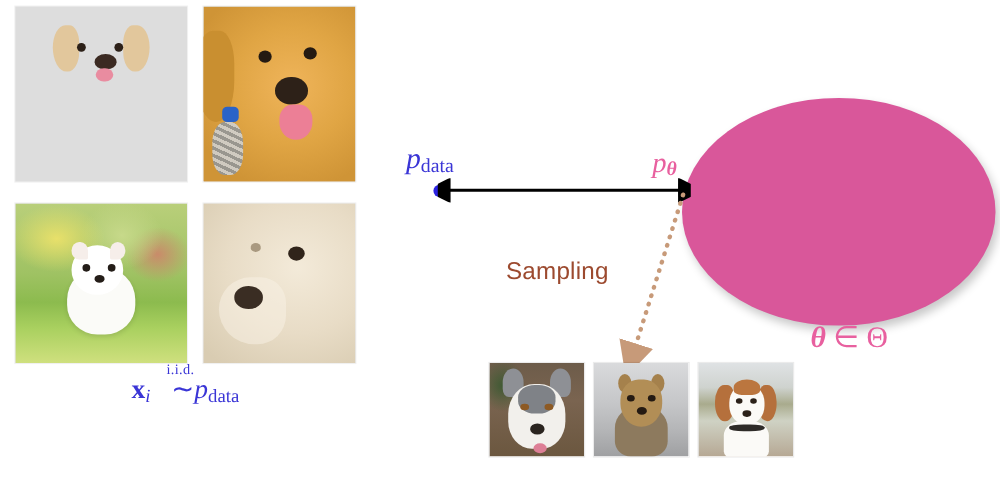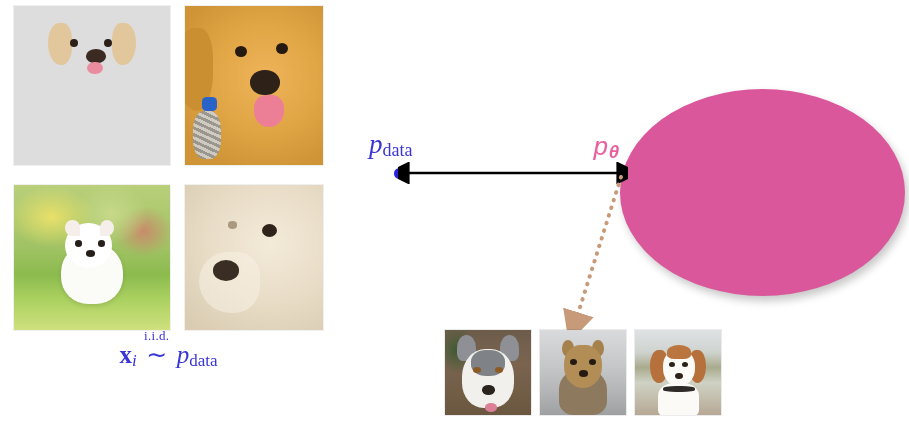--- a/index.html
+++ b/index.html
@@ -77,21 +77,21 @@
 
   
   .formula{
     position:absolute;left:14px;top:338px;width:309px;
     text-align:center;color:#3a35d6;
     font-family:"Liberation Serif", serif;
   }
   .f-line1{font-size:25px;line-height:34px;white-space:nowrap;}
   .f-line2{font-size:25px;line-height:34px;white-space:nowrap;}
   .iid{
-    display:inline-block;position:relative;width:40px;text-align:center;
+    display:inline-block;position:relative;width:40px;text-align:right;
     vertical-align:baseline;
   }
   .iid .lbl{position:absolute;left:0;top:-19px;width:40px;font-size:13px;letter-spacing:.3px;}
   .iid .tld{font-size:25px;}
   .bold-x{font-weight:bold;font-style:normal;}
   .sub{font-size:17px;vertical-align:-3px;}
   .it{font-style:italic;}
 
   
   .ellipse{
@@ -114,21 +114,21 @@
   .p-data{
     position:absolute;left:369px;top:129px;
     color:#3a35d6;font-family:"Liberation Serif", serif;font-size:27px;
     white-space:nowrap;
   }
   .p-data .it{font-style:italic;}
   .p-data .sb{font-size:18px;vertical-align:-3px;font-style:normal;}
 
   .p-theta{
     position:absolute;left:593px;top:133px;
-    color:#e8609f;font-family:Liberation Mono, monospace;font-size:26px;
+    color:#e8609f;font-family:Liberation Serif, serif;font-size:26px;
     white-space:nowrap;
   }
   .p-theta .it{font-style:italic;}
   .p-theta .sb{font-size:18px;vertical-align:-3px;font-style:italic;font-weight:bold;}
 
   .blue-dot{
     position:absolute;left:394px;top:168px;width:11px;height:11px;
     background:#2b22e0;border-radius:50%;
   }
   .dbl-arrow{position:absolute;left:398px;top:162px;width:230px;height:22px;}
@@ -238,20 +238,22 @@
 
   <div class="formula">
     <div class="f-line1">
       <span class="bold-x">x</span><span class="sub it">i</span><span class="iid"><span class="lbl">i.i.d.</span><span class="tld">∼</span></span><span class="it">p</span><span class="sub">data</span>
     </div>
   </div>
 
   <div class="ellipse"></div>
   <div class="theta-dot"></div>
 
+  <div class="theta-label"><span>θ</span><span class="up">&nbsp;</span><span class="up">∈</span><span class="up">&nbsp;</span><span class="up">Θ</span>
+  </div>
 
   <div class="p-data"><span class="it">p</span><span class="sb">data</span>
   </div>
 
   <div class="p-theta"><span class="it">p</span><span class="sb">θ</span>
   </div>
 
   <div class="blue-dot"></div>
 
   <svg class="dbl-arrow" viewBox="0 0 230 22" width="230" height="22">
@@ -259,20 +261,21 @@
       <marker id="ahL" markerWidth="9" markerHeight="9" refX="8" refY="4.5" orient="auto">
         <path d="M9,0 L9,9 L0,4.5 z" fill="#000"></path>
       </marker>
       <marker id="ahR" markerWidth="9" markerHeight="9" refX="1" refY="4.5" orient="auto">
         <path d="M0,0 L0,9 L9,4.5 z" fill="#000"></path>
       </marker>
     </defs>
     <line x1="9" y1="11" x2="221" y2="11" stroke="#000" stroke-width="2.6" marker-start="url(#ahL)" marker-end="url(#ahR)"></line>
   </svg>
 
+  <div class="sampling-label">Sampling</div>
 
   <svg class="dotted-arrow" viewBox="0 0 100 165" width="100" height="165">
     <defs>
       <marker id="dotHead" markerWidth="8" markerHeight="8" refX="2" refY="4" orient="auto">
         <path d="M0,0 L8,4 L0,8 z" fill="#c79a79"></path>
       </marker>
     </defs>
     <line x1="81" y1="7" x2="36" y2="150" stroke="#c79a79" stroke-width="4" stroke-linecap="round" stroke-dasharray="0.5 7.5" marker-end="url(#dotHead)"></line>
   </svg>
 

